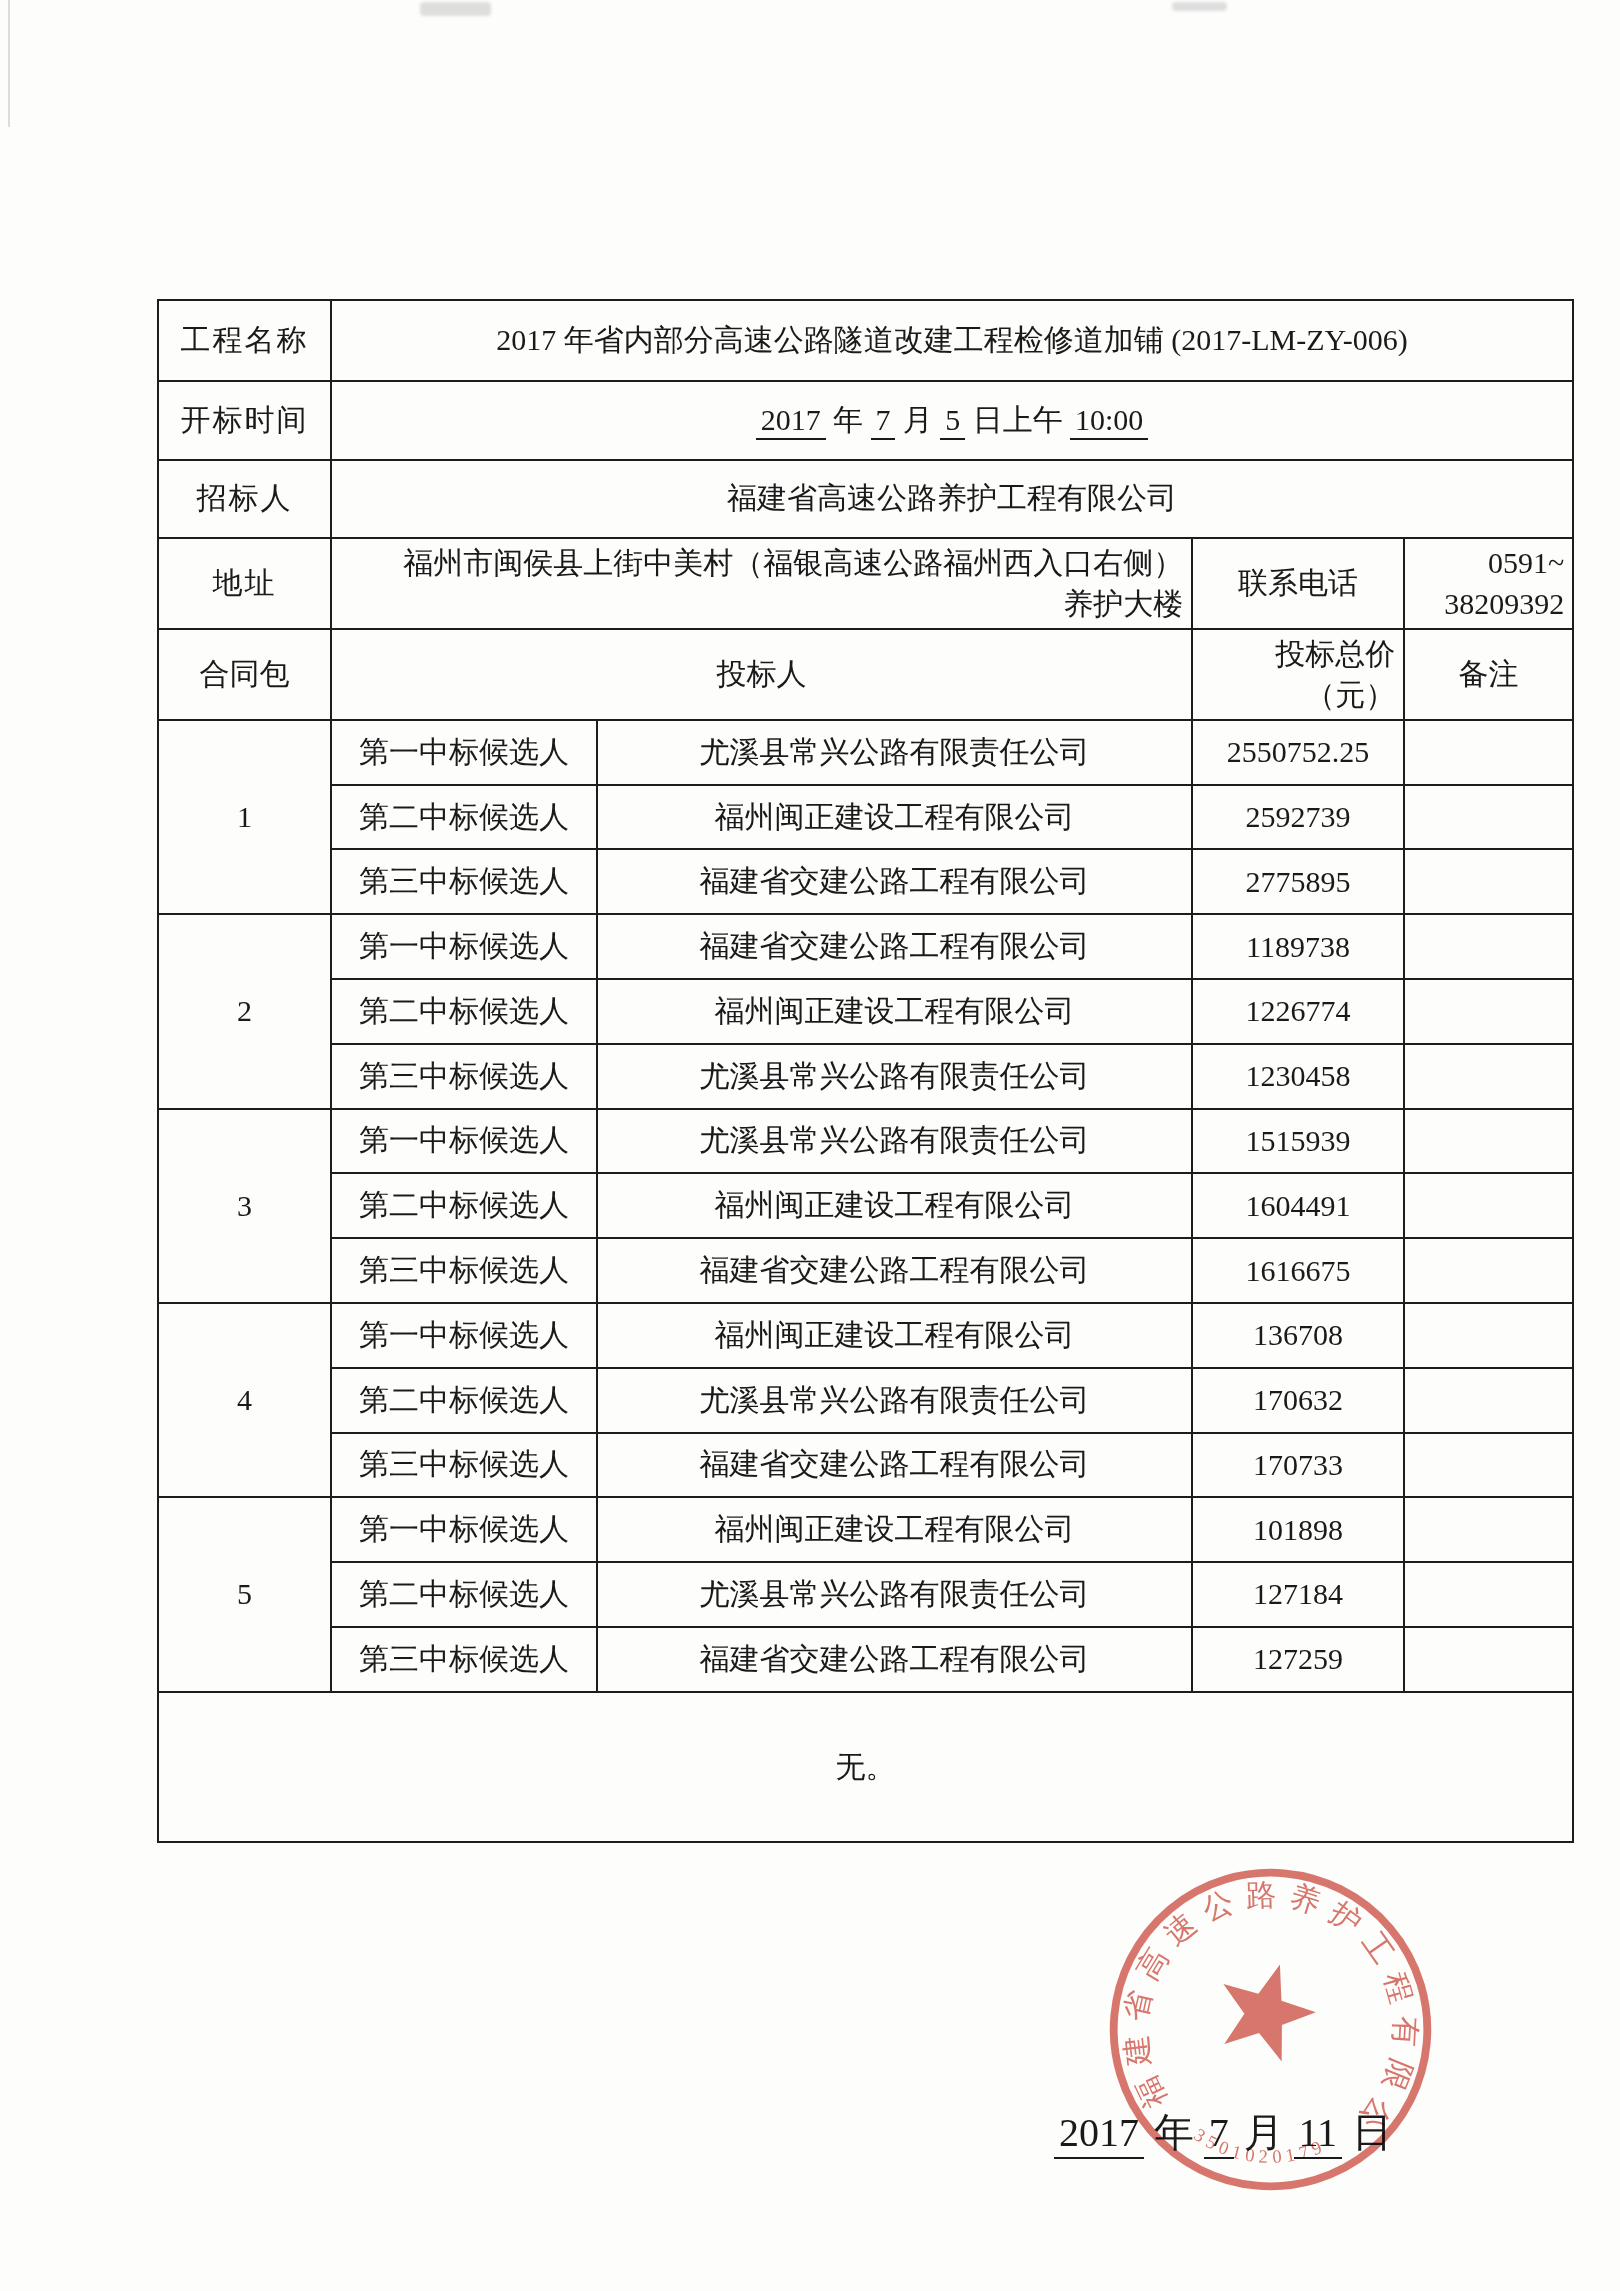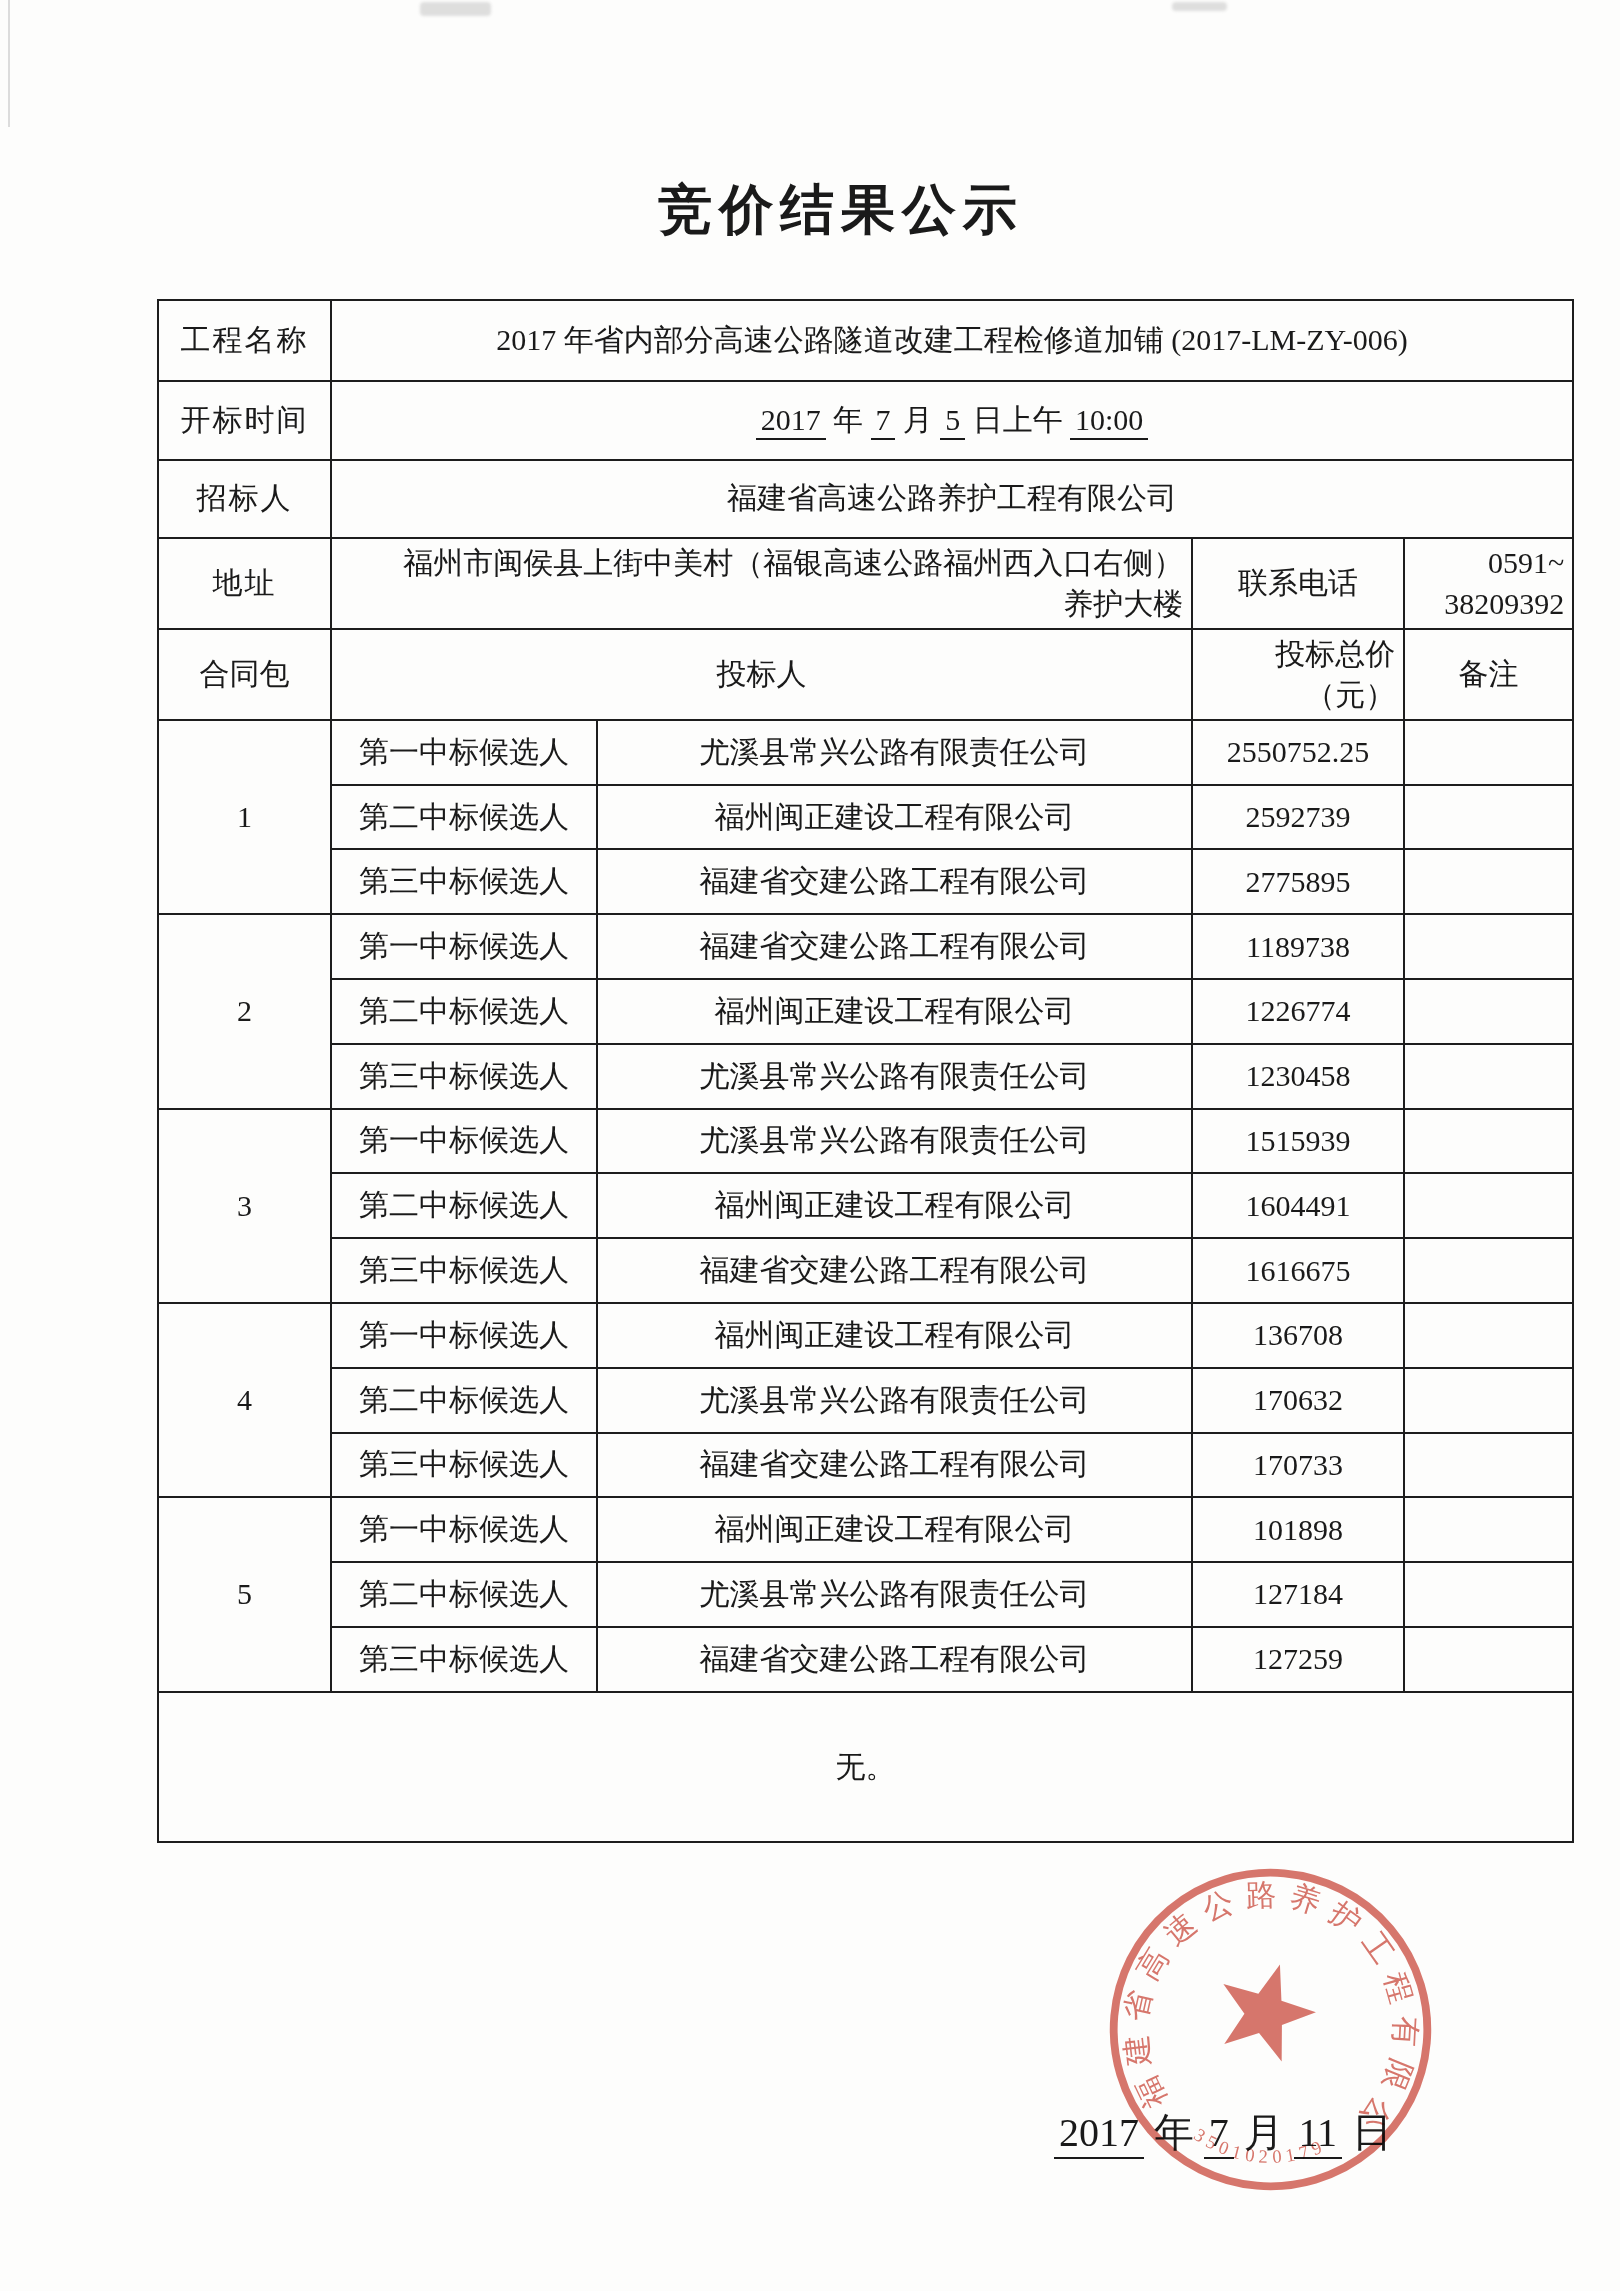--- a/index.html
+++ b/index.html
@@ -68,21 +68,20 @@
 </style>
 </head>
 <body>
 
 <div class="page">
 
   <div class="smudge smudge1"></div>
   <div class="smudge smudge2"></div>
   <div class="edge-line"></div>
 
-  <div class="title">竞价结果公示</div>
 
   <table class="doc">
     <colgroup>
       <col style="width:173px">
         <col style="width:266px">
         <col style="width:595px">
       <col style="width:212px">
         <col style="width:169px">
     </colgroup>
 

